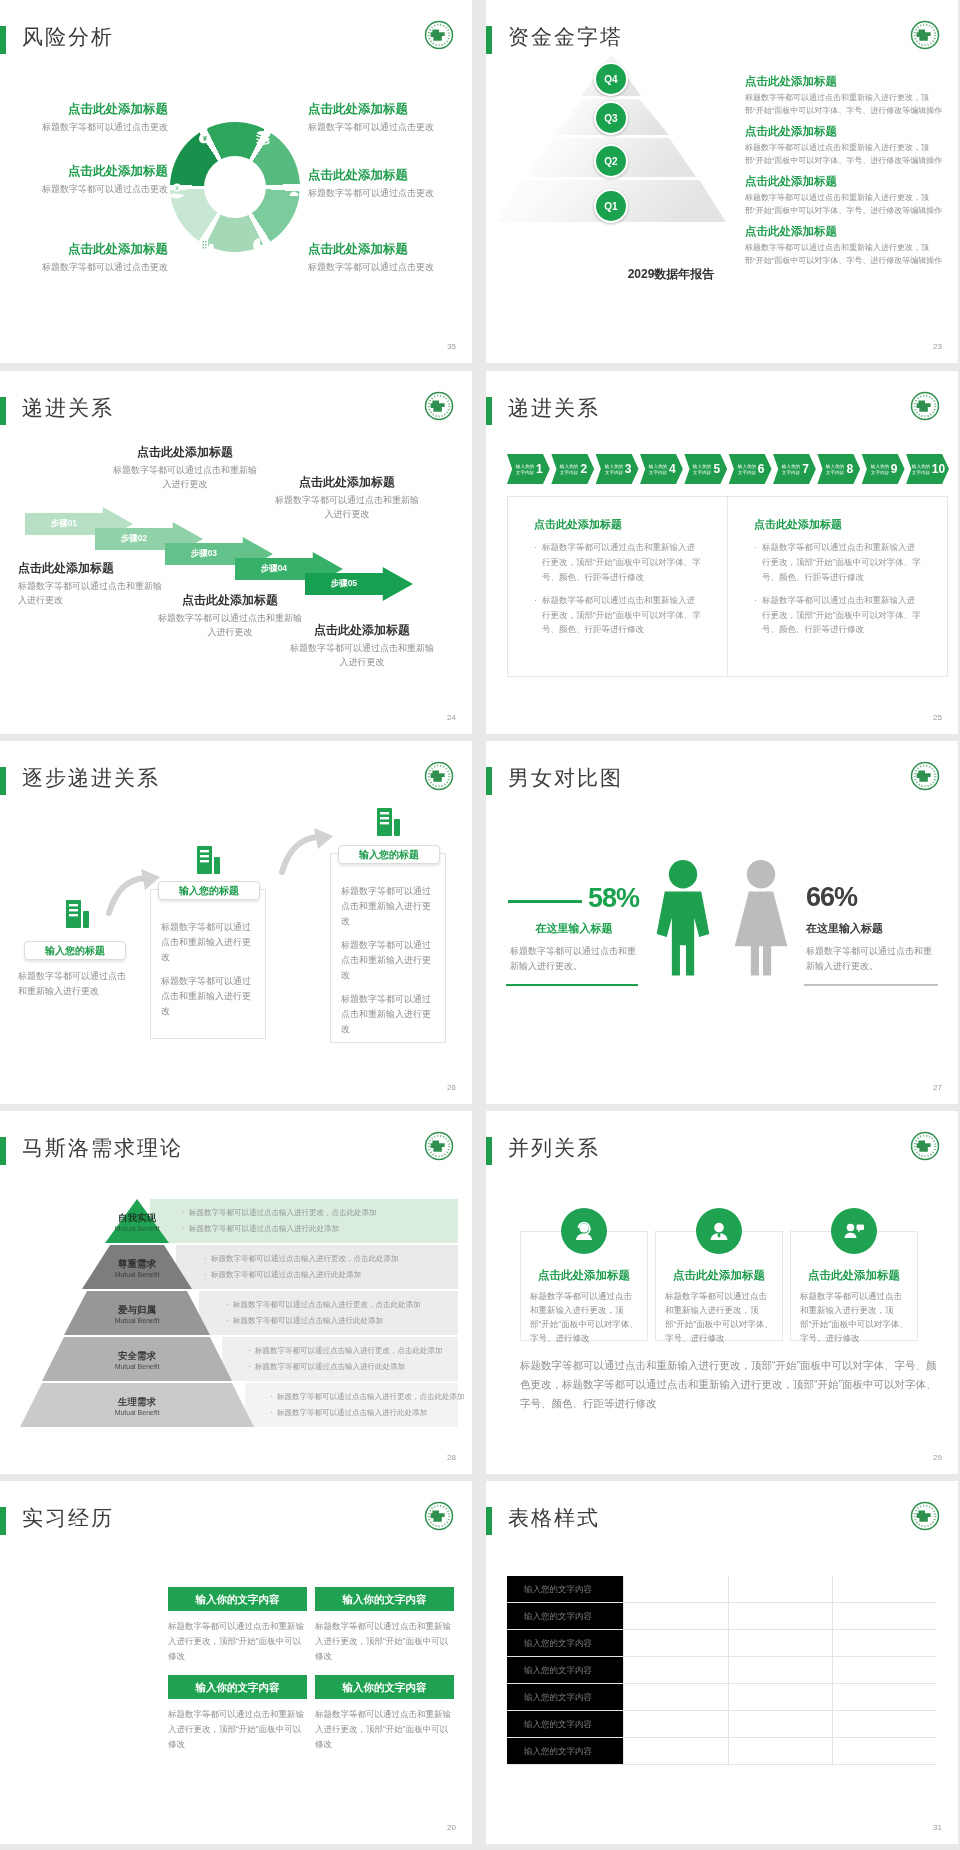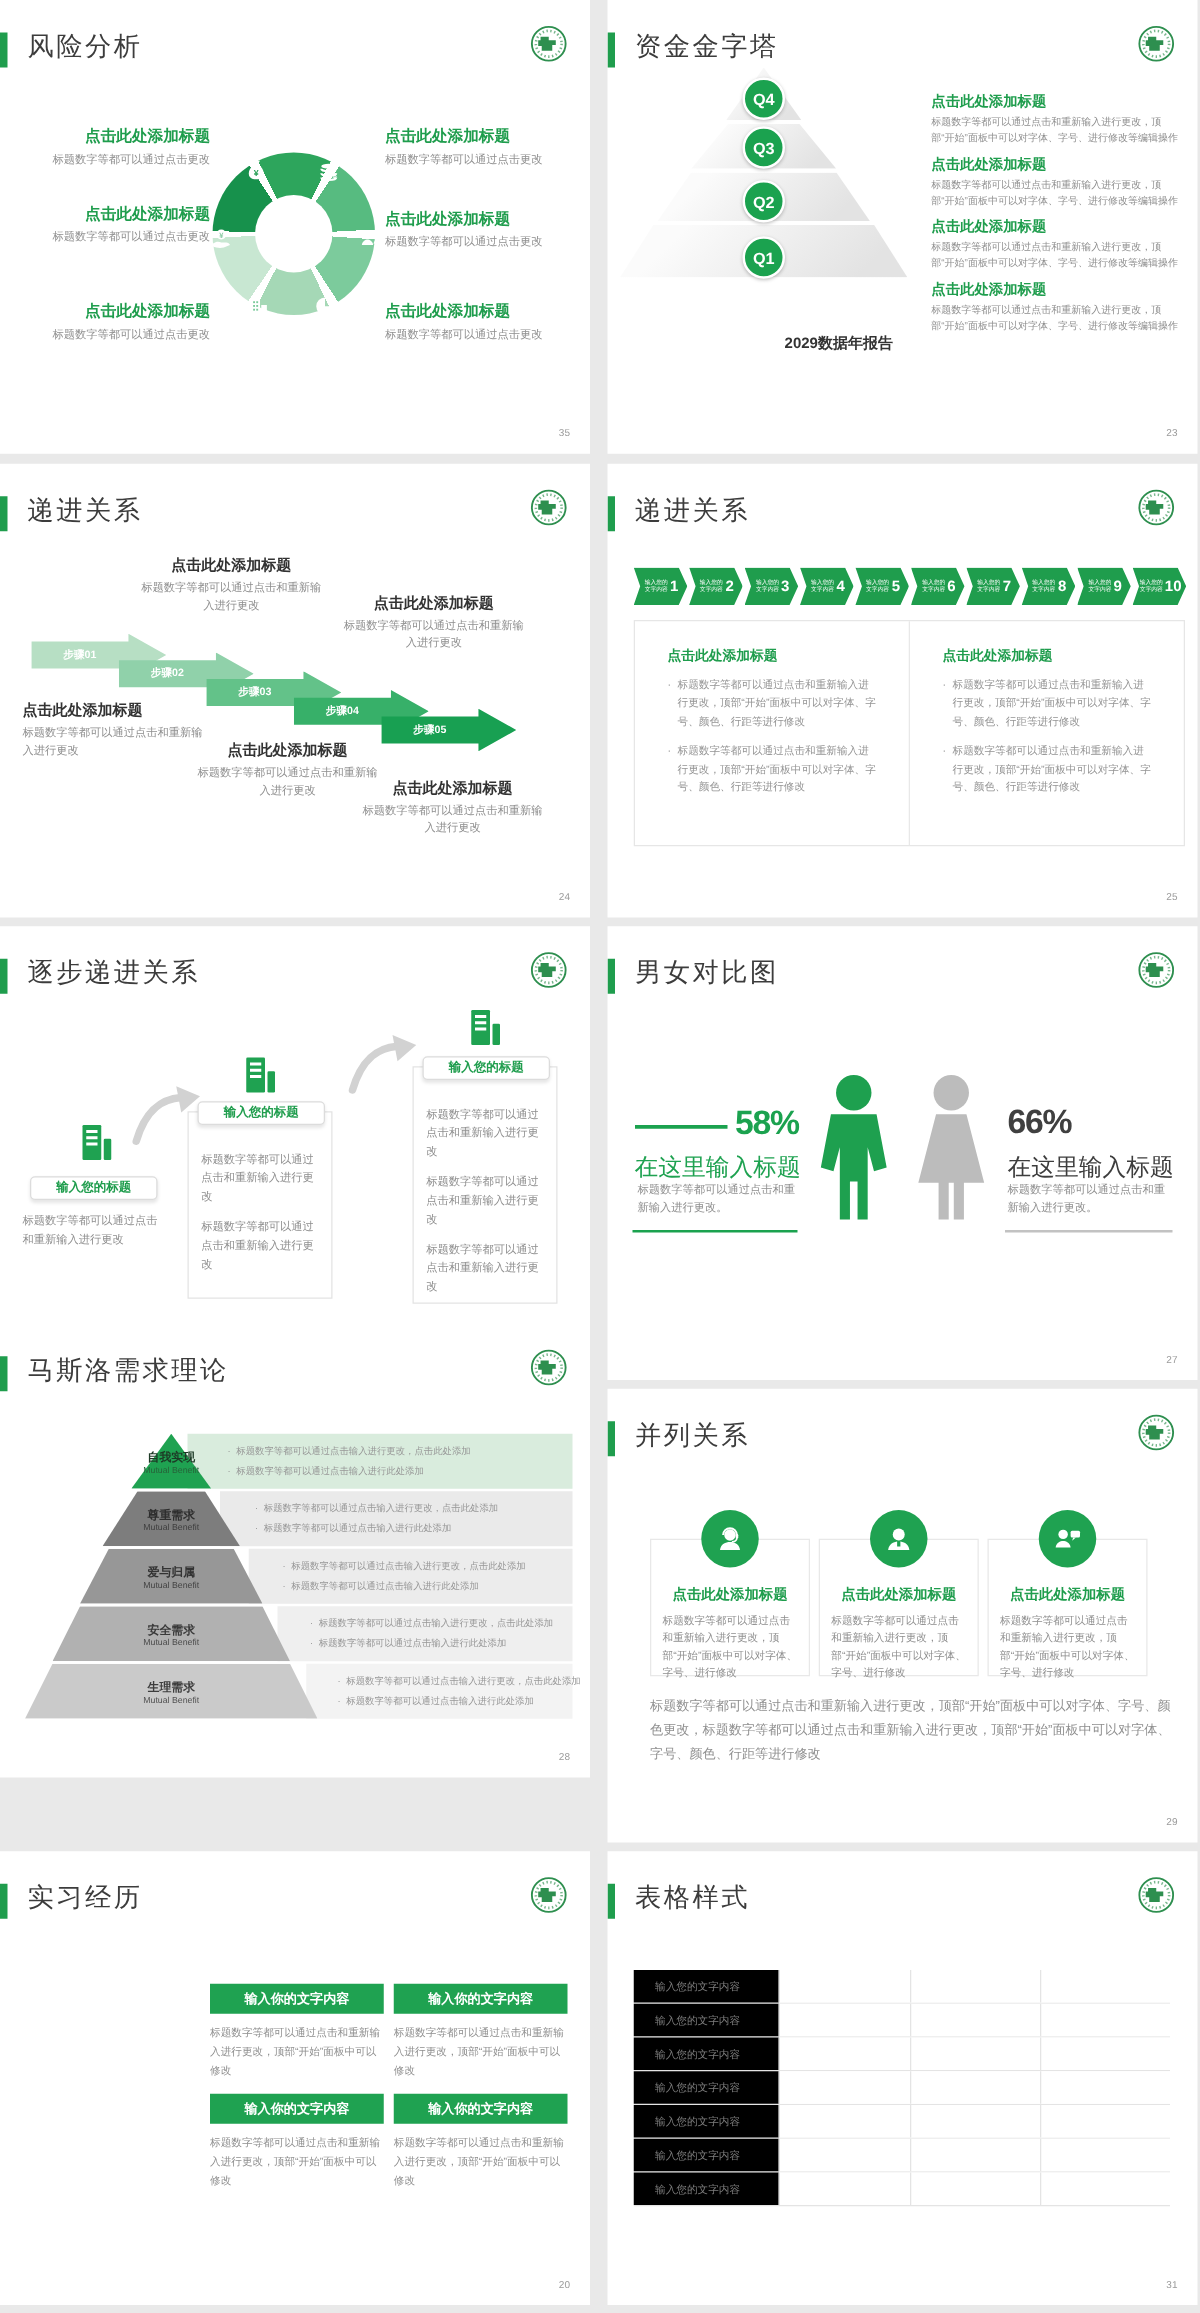--- a/index.html
+++ b/index.html
@@ -21,21 +21,21 @@
     #57bb80 122deg 175deg,#fff 175deg 182deg,#7ccb9c 182deg 235deg,#fff 235deg 242deg,
     #a5d8b6 242deg 295deg,#fff 295deg 302deg,#c8e7d2 302deg 355deg,#fff 355deg)}
   .ring::after{content:"";position:absolute;left:26%;top:26%;width:48%;height:48%;background:#fff;border-radius:50%}
   .ic22{position:absolute;width:18px;height:18px}
   .lab22{position:absolute;width:150px}
   .lab22 .gh{font-size:12.5px}
   .lab22 .bt{font-size:9px;margin-top:4px;line-height:1.3}
   
   .pyr{position:absolute;background:linear-gradient(135deg,#fbfbfb 20%,#e3e3e3 85%)}
   .qc{position:absolute;left:108px;width:34px;height:34px;border-radius:50%;background:#1ba24f;color:#fff;
-      font-weight:bold;font-size:13px;display:flex;align-items:center;justify-content:center;
+      font-weight:bold;font-size:10px;display:flex;align-items:center;justify-content:center;
       border:2px solid #fff;box-shadow:0 1px 3px rgba(0,0,0,.25);box-sizing:border-box}
   .it23{position:absolute;left:259px;width:202px}
   .it23 .gh{font-size:11.5px}
   .it23 .bt{font-size:8px;line-height:1.6;margin-top:3px}
   
   .arw{position:absolute;height:34px;width:108px;clip-path:polygon(0 18%,72% 18%,72% 0,100% 50%,72% 100%,72% 82%,0 82%)}
   .arw b{position:absolute;left:0;top:0;width:72%;height:100%;display:flex;align-items:center;justify-content:center;
          color:#fff;font-size:8.5px;font-weight:bold}
   .t24{position:absolute;width:150px}
   .t24 .dh{font-size:12px}
@@ -55,21 +55,21 @@
   .bu::before{content:"·";position:absolute;left:0;top:0;color:#949494}
   
   .badge{position:absolute;background:#fff;border:1px solid #dcdcdc;border-radius:4px;width:100px;height:17px;
          box-shadow:0 2px 3px rgba(0,0,0,.1);color:#1f9d4d;font-weight:bold;font-size:10px;text-align:center;line-height:17px;z-index:2}
   .sbox{position:absolute;border:1px solid #e3e3e3;background:#fff;box-sizing:border-box;padding:30px 10px 0}
   .spar{font-size:9px;color:#8f8f8f;line-height:15px;margin:0 0 9px}
   .bld{position:absolute;width:26px;height:32px}
   .carw{position:absolute;width:60px;height:52px}
   
   .pct{font-size:27px;font-weight:bold;letter-spacing:-1px}
-  .glab{font-size:19px;font-weight:normal}
+  .glab{font-size:11px;font-weight:bold}
   .gbody{font-size:9px;color:#8f8f8f;line-height:15px}
   .uline{position:absolute;height:2px}
   
   .m-strip{position:absolute;height:44px}
   .m-trap{position:absolute;height:44px}
   .m-lab{position:absolute;width:120px;left:77px;text-align:center}
   .m-name{font-size:9.5px;font-weight:bold;color:#3a3a3a}
   .m-en{font-size:7px;color:#5d5d5d}
   .m-bul{position:absolute;font-size:7.5px;color:#979797;line-height:16px}
   .m-bul div{position:relative;padding-left:7px}
@@ -433,21 +433,21 @@
     <path d="M26 32 H50 L64 86 H48 V115 H40 V86 H36 V115 H28 V86 H12 Z" fill="#bcbcbc"></path>
   </svg>
 
   <div class="a pct" style="left:320px;top:141px;color:#404040">66%</div>
   <div class="a glab" style="left:320px;top:180px;width:140px;color:#3d3d3d">在这里输入标题</div>
   <div class="a gbody" style="left:320px;top:203px;width:130px">标题数字等都可以通过点击和重新输入进行更改。</div>
   <div class="uline" style="left:318px;top:243px;width:134px;background:#c2c2c2"></div>
   <div class="pg">27</div>
 </section>
 
-<section class="slide" style="left:0;top:1059px">
+<section class="slide" style="left:0;top:1111px">
   <div class="tbar"></div>
   <div class="ttl">马斯洛需求理论</div>
   <svg class="logo" viewBox="0 0 32 32">
     <circle cx="16" cy="16" r="14.4" fill="none" stroke="#2e8f4f" stroke-width="1.6"></circle>
     <circle cx="16" cy="16" r="11" fill="none" stroke="#2e8f4f" stroke-width="2.2" stroke-dasharray="1.2 2.1" opacity=".65"></circle>
     <path d="M9 10h7v3h6v4h-3v5h-9v-4h-3v-5h2z" fill="#2e8f4f"></path>
   </svg>
 
   <div class="m-strip" style="top:88px;left:150px;right:14px;background:#d9ecdd"></div>
   <div class="m-trap" style="top:88px;left:105px;width:64px;background:#1fa251;clip-path:polygon(50% 0,100% 100%,0 100%)"></div>

